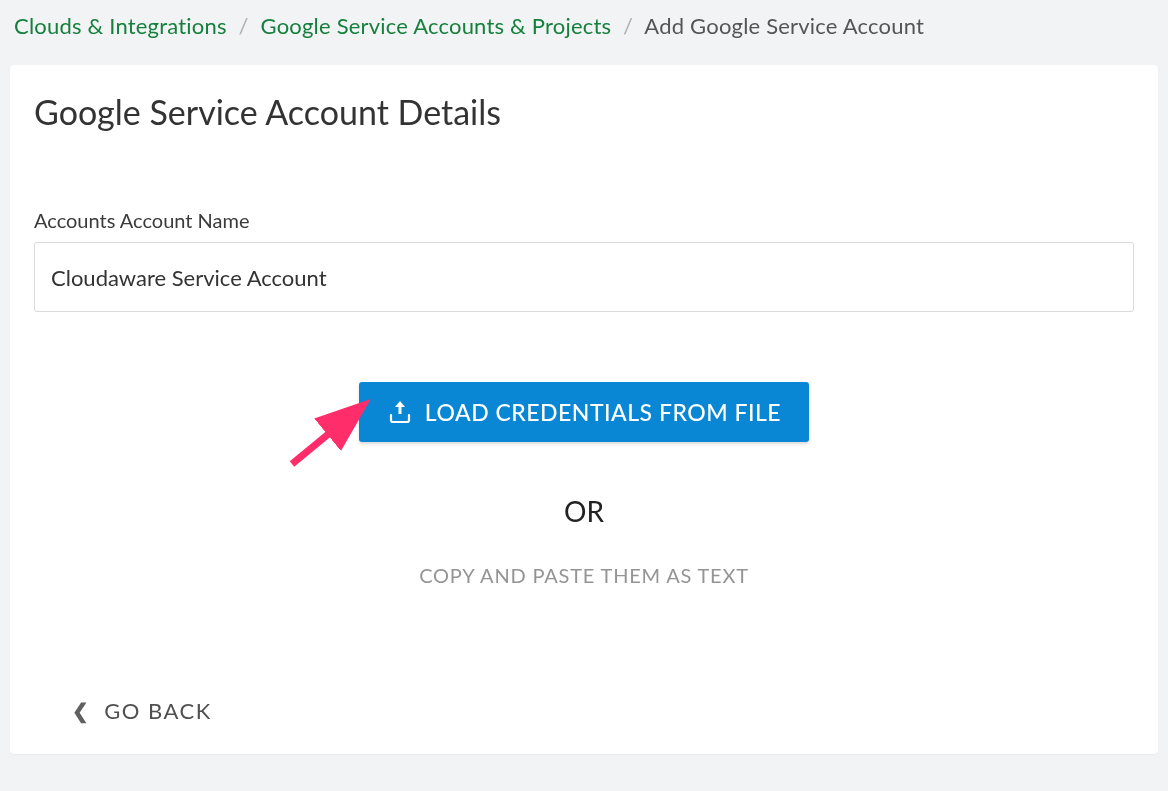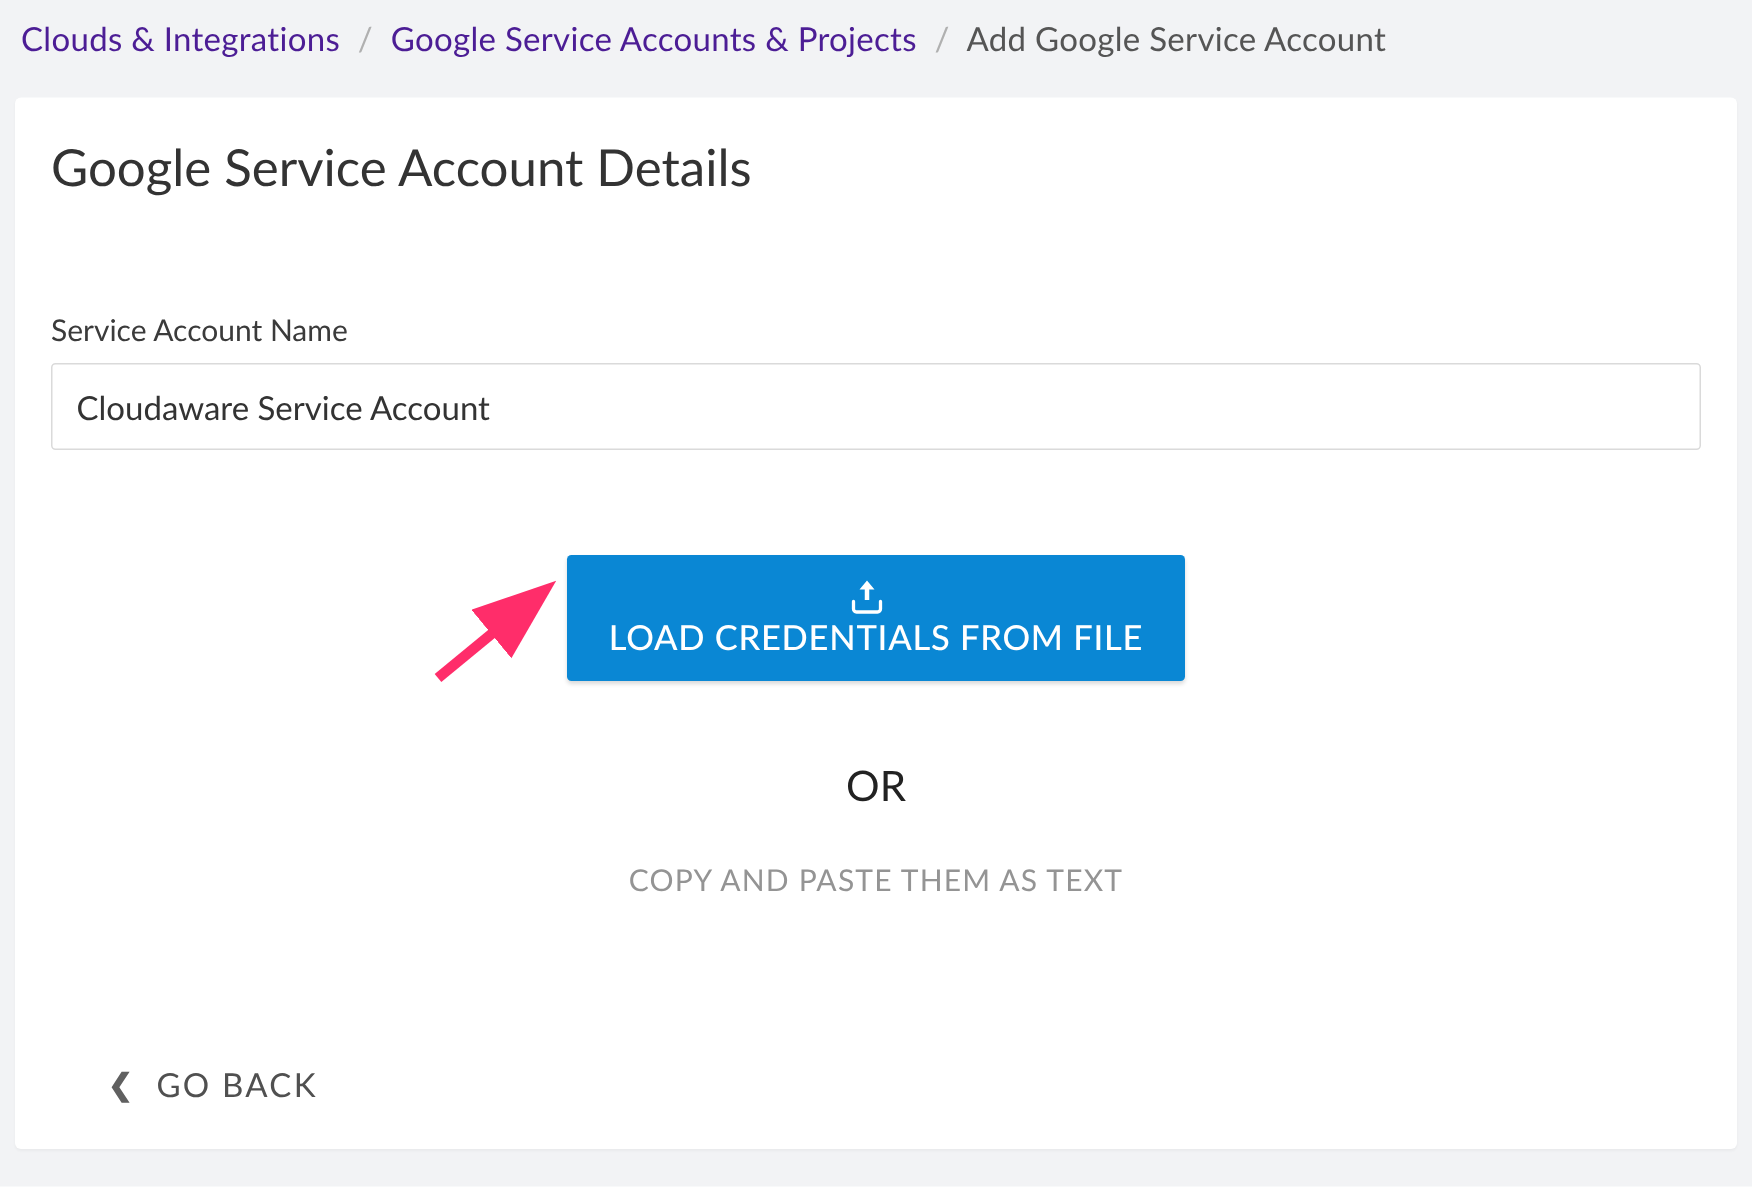--- a/index.html
+++ b/index.html
@@ -14,21 +14,21 @@
       width: 1168px;
       min-height: 791px;
     }
     .breadcrumb {
       padding: 12px 14px 8px 14px;
       font-size: 22px;
       color: #909090;
       letter-spacing: 0.2px;
     }
     .breadcrumb a {
-      color: #4c1d95;
+      color: #15803d;
       text-decoration: none;
     }
     .breadcrumb .separator {
       color: #b0b0b0;
       margin: 0 6px;
     }
     .breadcrumb .current {
       color: #555;
     }
     .card {
@@ -45,21 +45,21 @@
       margin-bottom: 76px;
     }
     .field-label {
       font-size: 20px;
       color: #3b3b3b;
       margin-bottom: 10px;
       display: block;
     }
     .text-input {
       width: 100%;
-      height: 58px;
+      height: 70px;
       border: 1px solid #dadada;
       border-radius: 3px;
       font-size: 22px;
       color: #333;
       padding: 0 16px;
       outline: none;
       font-family: inherit;
     }
     .load-section {
       text-align: center;
@@ -74,21 +74,20 @@
       color: #fff;
       border: none;
       border-radius: 3px;
       font-size: 23px;
       font-weight: 500;
       letter-spacing: 0.5px;
       padding: 16px 28px;
       cursor: pointer;
       box-shadow: 0 2px 3px rgba(0,0,0,0.15);
       font-family: inherit;
-      flex-direction: column;
     }
     .load-btn .upload-icon {
       margin-right: 12px;
       display: inline-flex;
     }
     .or-text {
       font-size: 28px;
       color: #222;
       margin-top: 52px;
     }
@@ -137,21 +136,21 @@
   <a href="#">Clouds &amp; Integrations</a>
   <span class="separator">/</span>
   <a href="#">Google Service Accounts &amp; Projects</a>
   <span class="separator">/</span>
   <span class="current">Add Google Service Account</span>
 </nav>
 
 <section class="card">
   <h1>Google Service Account Details</h1>
 
-  <label class="field-label">Service Account Name</label>
+  <label class="field-label">Accounts Account Name</label>
   <input type="text" class="text-input" value="Cloudaware Service Account" style="">
 
   <div class="load-section">
     <button class="load-btn">
       <span class="upload-icon">
         <svg width="26" height="24" viewBox="0 0 26 24" fill="none">
           <path d="M13 1 L18 7 L14.5 7 L14.5 14 L11.5 14 L11.5 7 L8 7 Z" fill="#ffffff"></path>
           <path d="M4 15 L4 20 C4 21.1 4.9 22 6 22 L20 22 C21.1 22 22 21.1 22 20 L22 15" stroke="#ffffff" stroke-width="2.2" fill="none" stroke-linecap="round"></path>
         </svg>
       </span>

